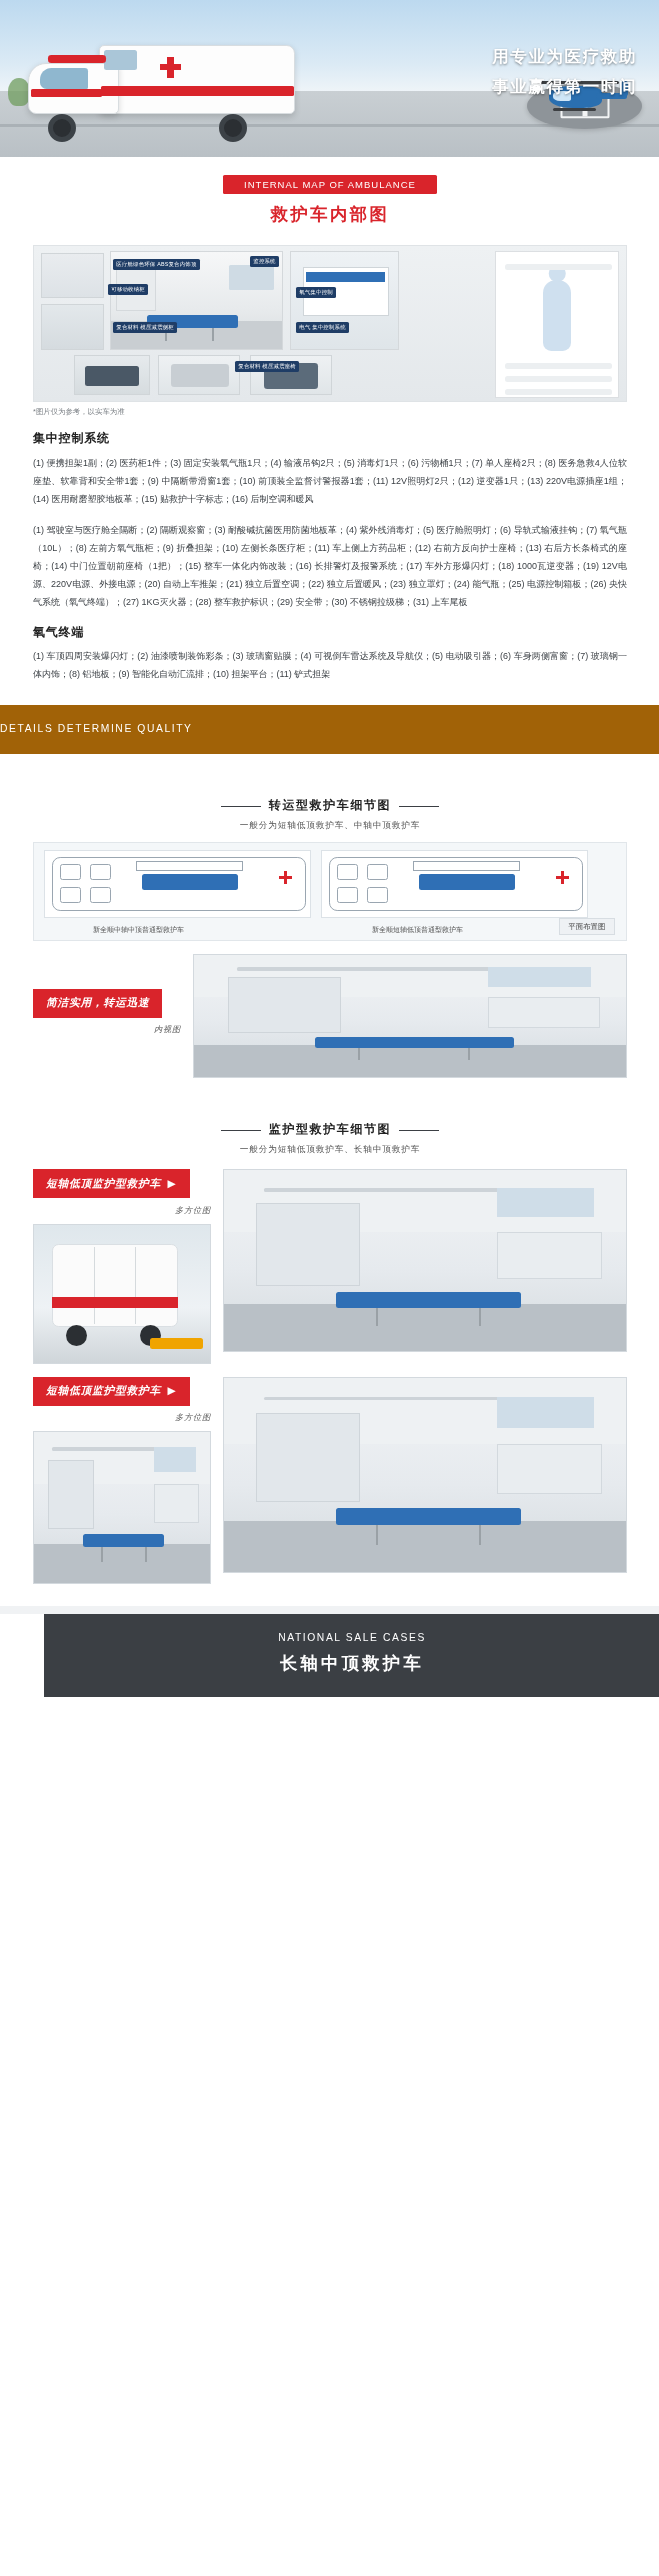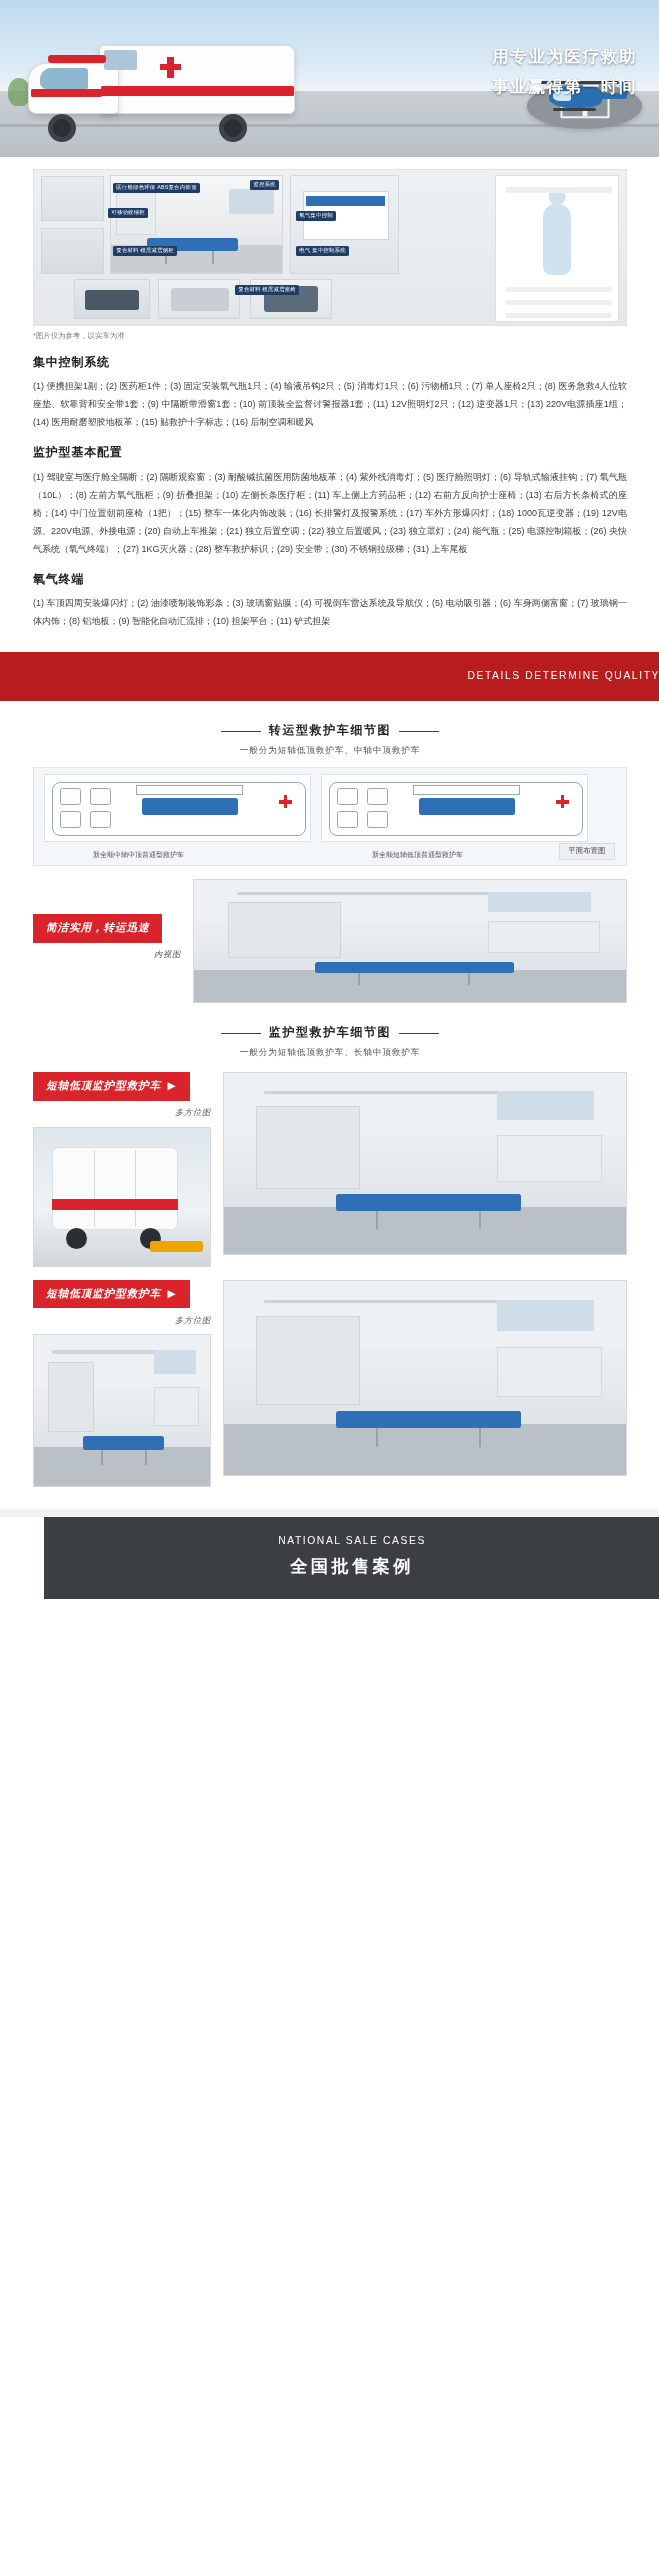--- a/index.html
+++ b/index.html
@@ -126,30 +126,30 @@
 
   .note { margin:5px 33px 0; font-size:7.4px; color:#7a7f84; }
 
   
   .spec { margin:13px 33px 0; }
   .spec h3 { margin:0 0 6.6px; font-size:12px; font-weight:bold; color:#222; letter-spacing:0.8px; }
   .spec p  { margin:0; font-size:9px; line-height:2.0; color:#3a3f44; text-align:justify; }
 
   
   .dark-banner {
-    margin-top:21.4px; background:#b91c1c; color:#fff; text-align:right; padding:18px 0 20px;
+    margin-top:21.4px; background:#a16207; color:#fff; text-align:left; padding:18px 0 20px;
   }
   .dark-banner .en { font-size:10.3px; letter-spacing:1.6px; }
   .dark-banner .cn { font-size:17.3px; font-weight:bold; letter-spacing:3.3px; margin-top:8.2px; }
 
   
   .sub-head { text-align:center; margin:21.4px 0 3.3px; }
   .sub-head .line-cn {
     font-size:12px; font-weight:bold; color:#222; letter-spacing:1.6px;
-    display:inline-block; position:relative; padding:0 48px;
+    display:inline-block; position:relative; padding:0 48px;margin-top:22px;
   }
   .sub-head .line-cn:before, .sub-head .line-cn:after{
     content:""; position:absolute; top:50%; width:40px; height:0.8px; background:#3b3f44;
   }
   .sub-head .line-cn:before{ left:0; } .sub-head .line-cn:after{ right:0; }
   .sub-head .line-sub { margin-top:5.8px; font-size:8.7px; color:#555; letter-spacing:0.8px; }
 
   
   .blueprint {
     margin:10px 33px 0; height:99px; background:#f4f7f9; border:0.8px solid #e1e6ea; position:relative;
@@ -244,20 +244,24 @@
       <div class="wheel w1"></div>
       <div class="wheel w2"></div>
     </div>
 
     <div class="hero-text">
       <span class="l1">用专业为医疗救助</span><br>
       <span class="l2">事业赢得第一时间</span>
     </div>
   </div>
 
+  <div class="section-title-wrap">
+    <span class="title-en-bar">INTERNAL MAP OF AMBULANCE</span>
+    <span class="title-cn">救护车内部图</span>
+  </div>
 
   <div class="diagram">
     <div class="thumb t-a"></div>
     <div class="thumb t-b"></div>
     <div class="photo">
       <div class="cab"></div>
         <div class="win"></div>
         <div class="floor"></div>
       <div class="stretcher-leg"></div>
         <div class="stretcher"></div>
@@ -291,21 +295,20 @@
   </div>
 
   <div class="note">*图片仅为参考，以实车为准</div>
 
   <div class="spec">
     <h3>集中控制系统</h3>
     <p>(1) 便携担架1副；(2) 医药柜1件；(3) 固定安装氧气瓶1只；(4) 输液吊钩2只；(5) 消毒灯1只；(6) 污物桶1只；(7) 单人座椅2只；(8) 医务急救4人位软座垫、软靠背和安全带1套；(9) 中隔断带滑窗1套；(10) 前顶装全监督讨警报器1套；(11) 12V照明灯2只；(12) 逆变器1只；(13) 220V电源插座1组；(14) 医用耐磨塑胶地板革；(15) 贴救护十字标志；(16) 后制空调和暖风</p>
   </div>
 
   <div class="spec">
-    <h3>监护型基本配置</h3>
     <p>(1) 驾驶室与医疗舱全隔断；(2) 隔断观察窗；(3) 耐酸碱抗菌医用防菌地板革；(4) 紫外线消毒灯；(5) 医疗舱照明灯；(6) 导轨式输液挂钩；(7) 氧气瓶（10L）；(8) 左前方氧气瓶柜；(9) 折叠担架；(10) 左侧长条医疗柜；(11) 车上侧上方药品柜；(12) 右前方反向护士座椅；(13) 右后方长条椅式的座椅；(14) 中门位置朝前座椅（1把）；(15) 整车一体化内饰改装；(16) 长排警灯及报警系统；(17) 车外方形爆闪灯；(18) 1000瓦逆变器；(19) 12V电源、220V电源、外接电源；(20) 自动上车推架；(21) 独立后置空调；(22) 独立后置暖风；(23) 独立罩灯；(24) 能气瓶；(25) 电源控制箱板；(26) 央快气系统（氧气终端）；(27) 1KG灭火器；(28) 整车救护标识；(29) 安全带；(30) 不锈钢拉级梯；(31) 上车尾板</p>
   </div>
 
   <div class="spec">
     <h3>氧气终端</h3>
     <p>(1) 车顶四周安装爆闪灯；(2) 油漆喷制装饰彩条；(3) 玻璃窗贴膜；(4) 可视倒车雷达系统及导航仪；(5) 电动吸引器；(6) 车身两侧富窗；(7) 玻璃钢一体内饰；(8) 铝地板；(9) 智能化自动汇流排；(10) 担架平台；(11) 铲式担架</p>
   </div>
 
   <div class="dark-banner">
     <div class="en">DETAILS DETERMINE QUALITY</div>
@@ -417,17 +420,17 @@
       <div class="floorp"></div>
         <div class="bedleg"></div>
         <div class="bed"></div>
     </div>
   </div>
 
   <div class="footer-sep"></div>
 
   <div class="footer-banner">
     <div class="en">NATIONAL SALE CASES</div>
-    <div class="cn">全国批售案例</div>
+    <div class="cn">长轴中顶救护车</div>
   </div>
 
 </div>
 
 
 </body></html>

